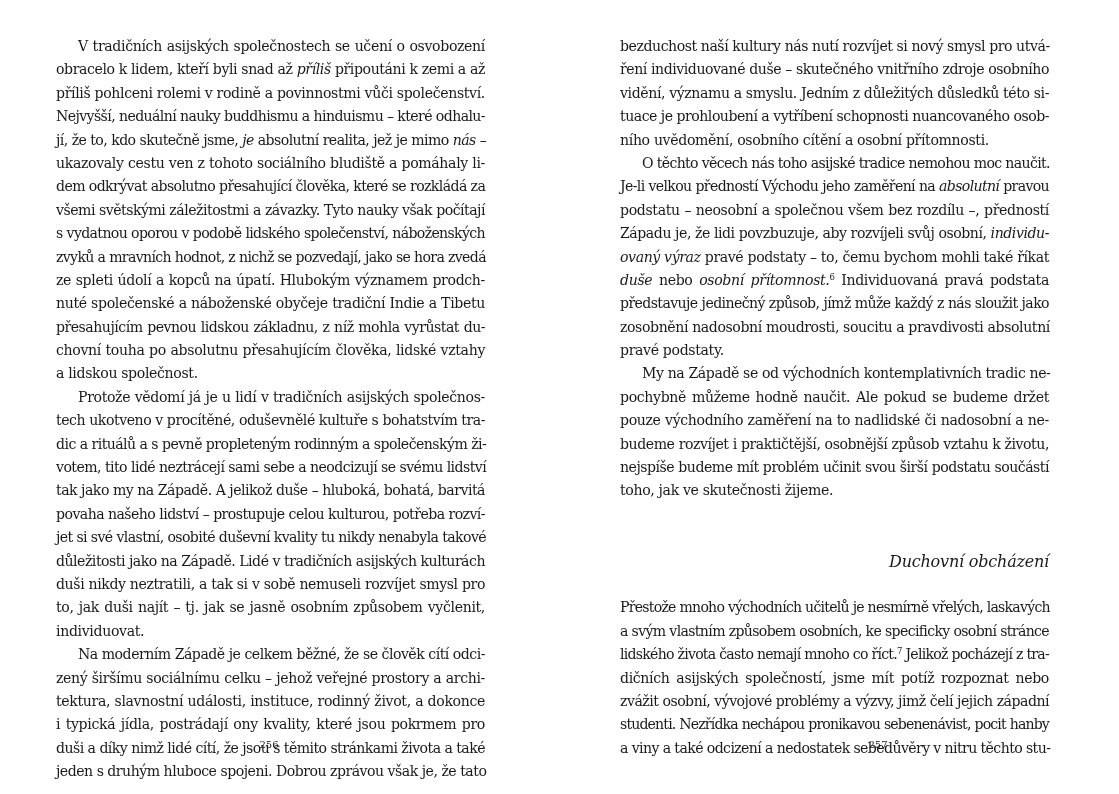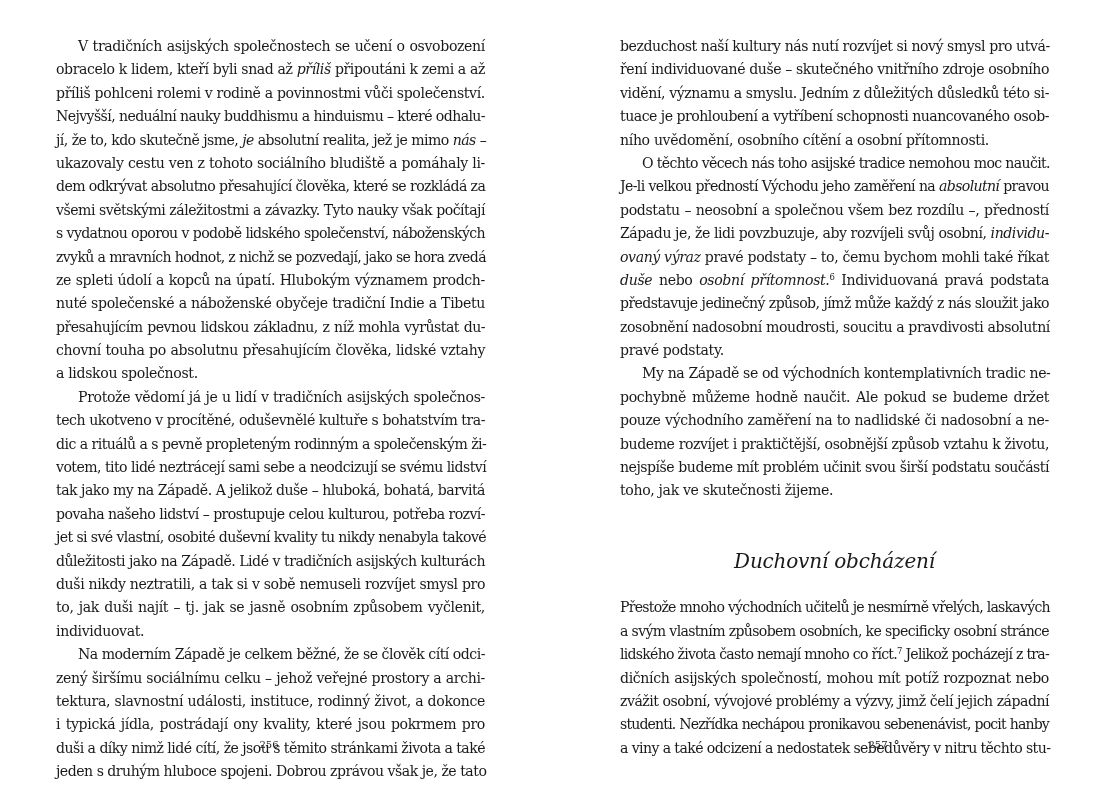--- a/index.html
+++ b/index.html
@@ -49,23 +49,23 @@
   .line.indent {
     text-indent: 22px;
   }
   .line.heading-gap {
     height: 23.4px;
   }
   .section-heading {
     display: block;
     height: 23.4px;
     line-height: 23.4px;
-    font-size: 20px;
+    font-size: 16px;
     font-style: italic;
-    text-align: center;
+    text-align: right;
     letter-spacing: -0.2px;
   }
   em, .it { font-style: italic; }
   sup {
     font-size: 8.5px;
     vertical-align: 5px;
     line-height: 0;
   }
   .page-number {
     position: absolute;
@@ -141,19 +141,19 @@
       <span class="line" style="letter-spacing: -0.45px;"><span>budeme rozvíjet i praktičtější, osobnější způsob vztahu k životu,</span></span>
       <span class="line" style="letter-spacing: -0.5px;"><span>nejspíše budeme mít problém učinit svou širší podstatu součástí</span></span>
       <span class="line last"><span>toho, jak ve skutečnosti žijeme.</span></span>
       <span class="line heading-gap"></span>
       <span class="line heading-gap"></span>
       <span class="section-heading">Duchovní obcházení</span>
       <span class="line heading-gap"></span>
       <span class="line" style="letter-spacing: -0.75px;"><span>Přestože mnoho východních učitelů je nesmírně vřelých, laskavých</span></span>
       <span class="line" style="letter-spacing: -0.65px;"><span>a svým vlastním způsobem osobních, ke specificky osobní stránce</span></span>
       <span class="line" style="letter-spacing: -0.75px;"><span>lidského života často nemají mnoho co říct.</span><sup>7</sup><span> Jelikož pocházejí z tra-</span></span>
-      <span class="line"><span>dičních asijských společností, mohou mít potíž rozpoznat nebo</span></span>
+      <span class="line"><span>dičních asijských společností, jsme mít potíž rozpoznat nebo</span></span>
       <span class="line" style="letter-spacing: -0.5px;"><span>zvážit osobní, vývojové problémy a výzvy, jimž čelí jejich západní</span></span>
       <span class="line" style="letter-spacing: -0.85px;"><span>studenti. Nezřídka nechápou pronikavou sebenenávist, pocit hanby</span></span>
       <span class="line" style="letter-spacing: -0.6px;"><span>a viny a také odcizení a nedostatek sebedůvěry v nitru těchto stu-</span></span>
     </div>
   <div class="page-number">257</div>
 </div>
 
 </body></html>

